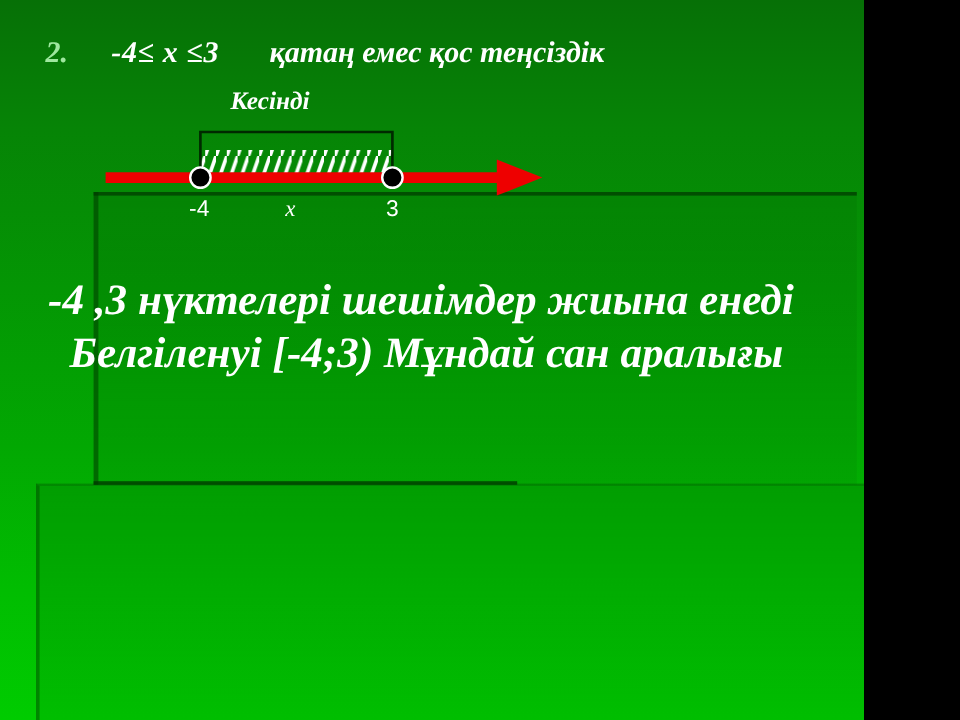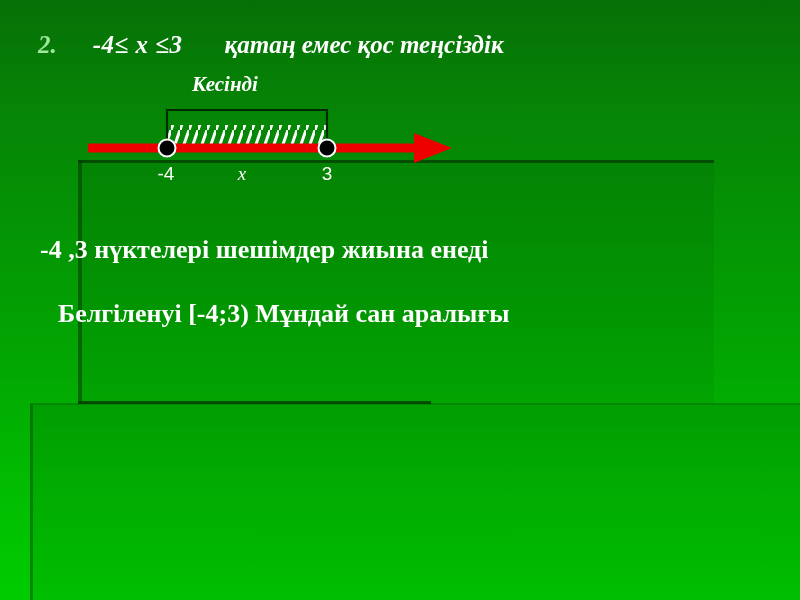--- a/index.html
+++ b/index.html
@@ -2,21 +2,21 @@
 <html><head>
 <meta charset="utf-8">
 <style>
   html, body {
     margin: 0;
     padding: 0;
     background: #000;
   }
   #slide {
     position: relative;
-    width: 800px;
+    width: 720px;
     height: 600px;
     overflow: hidden;
     background: linear-gradient(to bottom,
         #067006 0%,
         #068406 18%,
         #049604 40%,
         #02a802 62%,
         #01bd01 82%,
         #00cc00 100%);
     font-family: "Liberation Serif", "DejaVu Serif", serif;
@@ -117,27 +117,28 @@
   }
 
   
   #body-text {
     position: absolute;
     left: 40px;
     top: 228px;
     width: 700px;
   }
   .body-line {
+    font-style: italic;
     font-weight: bold;
-    font-size: 26px;
+    font-size: 36px;
     line-height: 44px;
     color: #ffffff;
     white-space: nowrap;
   }
-  .body-line.indent { padding-left: 18px; margin-top: 20px; }
+  .body-line.indent { padding-left: 18px; }
   .body-line.indent2 { padding-left: 78px; }
   .red-term {
     color: #ee1111;
   }
 </style>
 </head>
 <body>
 
 <div id="slide">
 

